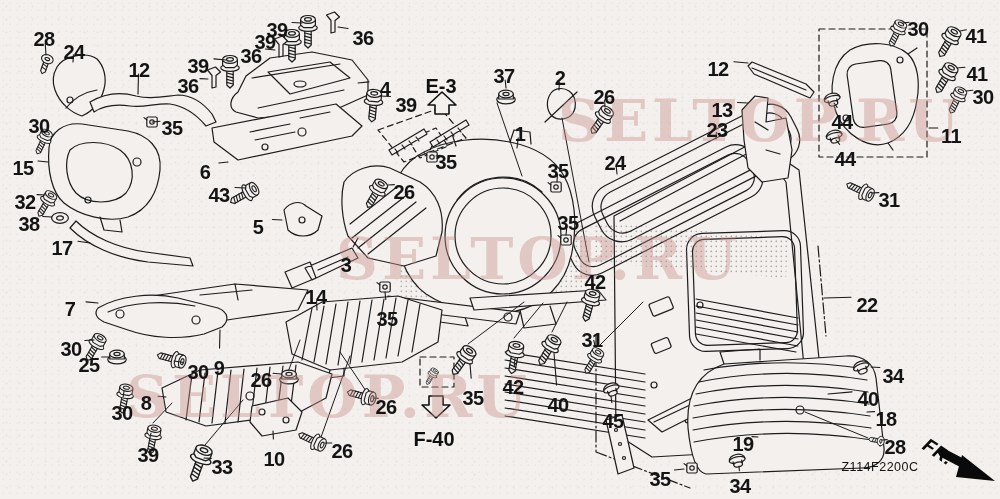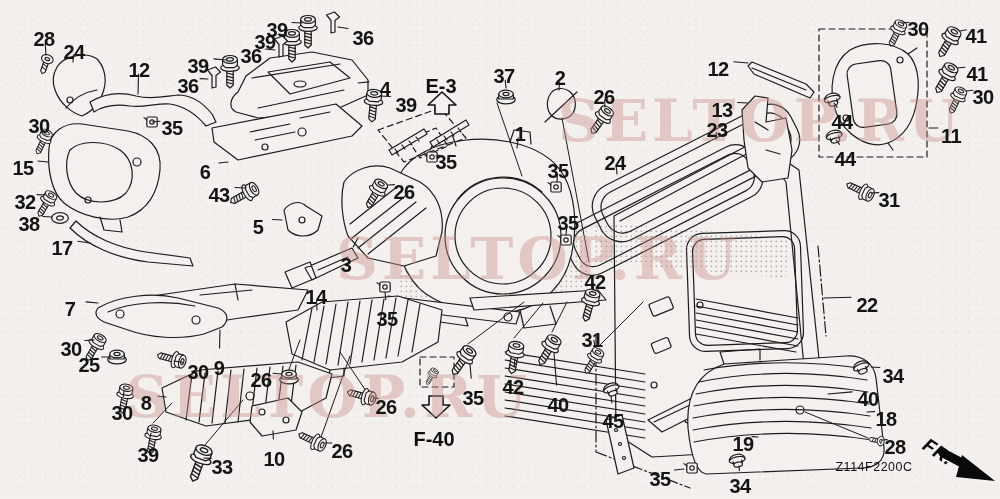--- a/index.html
+++ b/index.html
@@ -22,21 +22,21 @@
   .secref{
     position:absolute;transform:translate(-50%,-50%);
     font:700 20px "Liberation Sans",sans-serif;color:#101010;white-space:nowrap;
   }
   .wm{
     position:absolute;font:700 58px "DejaVu Serif",serif;
     color:#c98f89;opacity:0.40;letter-spacing:4px;white-space:nowrap;line-height:1;
   }
   .code{
     position:absolute;transform:translate(-50%,-50%);
-    font:400 12.5px "Liberation Sans",sans-serif;color:#111;letter-spacing:0.5px;
+    font:400 12.5px "Liberation Sans",sans-serif;color:#111;letter-spacing:0.5px;margin-left:6px;
   }
   .fr-label{
     position:absolute;transform:translate(-50%,-50%) rotate(33deg);
     font:italic 700 19px "Liberation Sans",sans-serif;color:#0a0a0a;letter-spacing:0.5px;
   }
 </style>
 </head>
 <body>
 
 <div class="stage">

